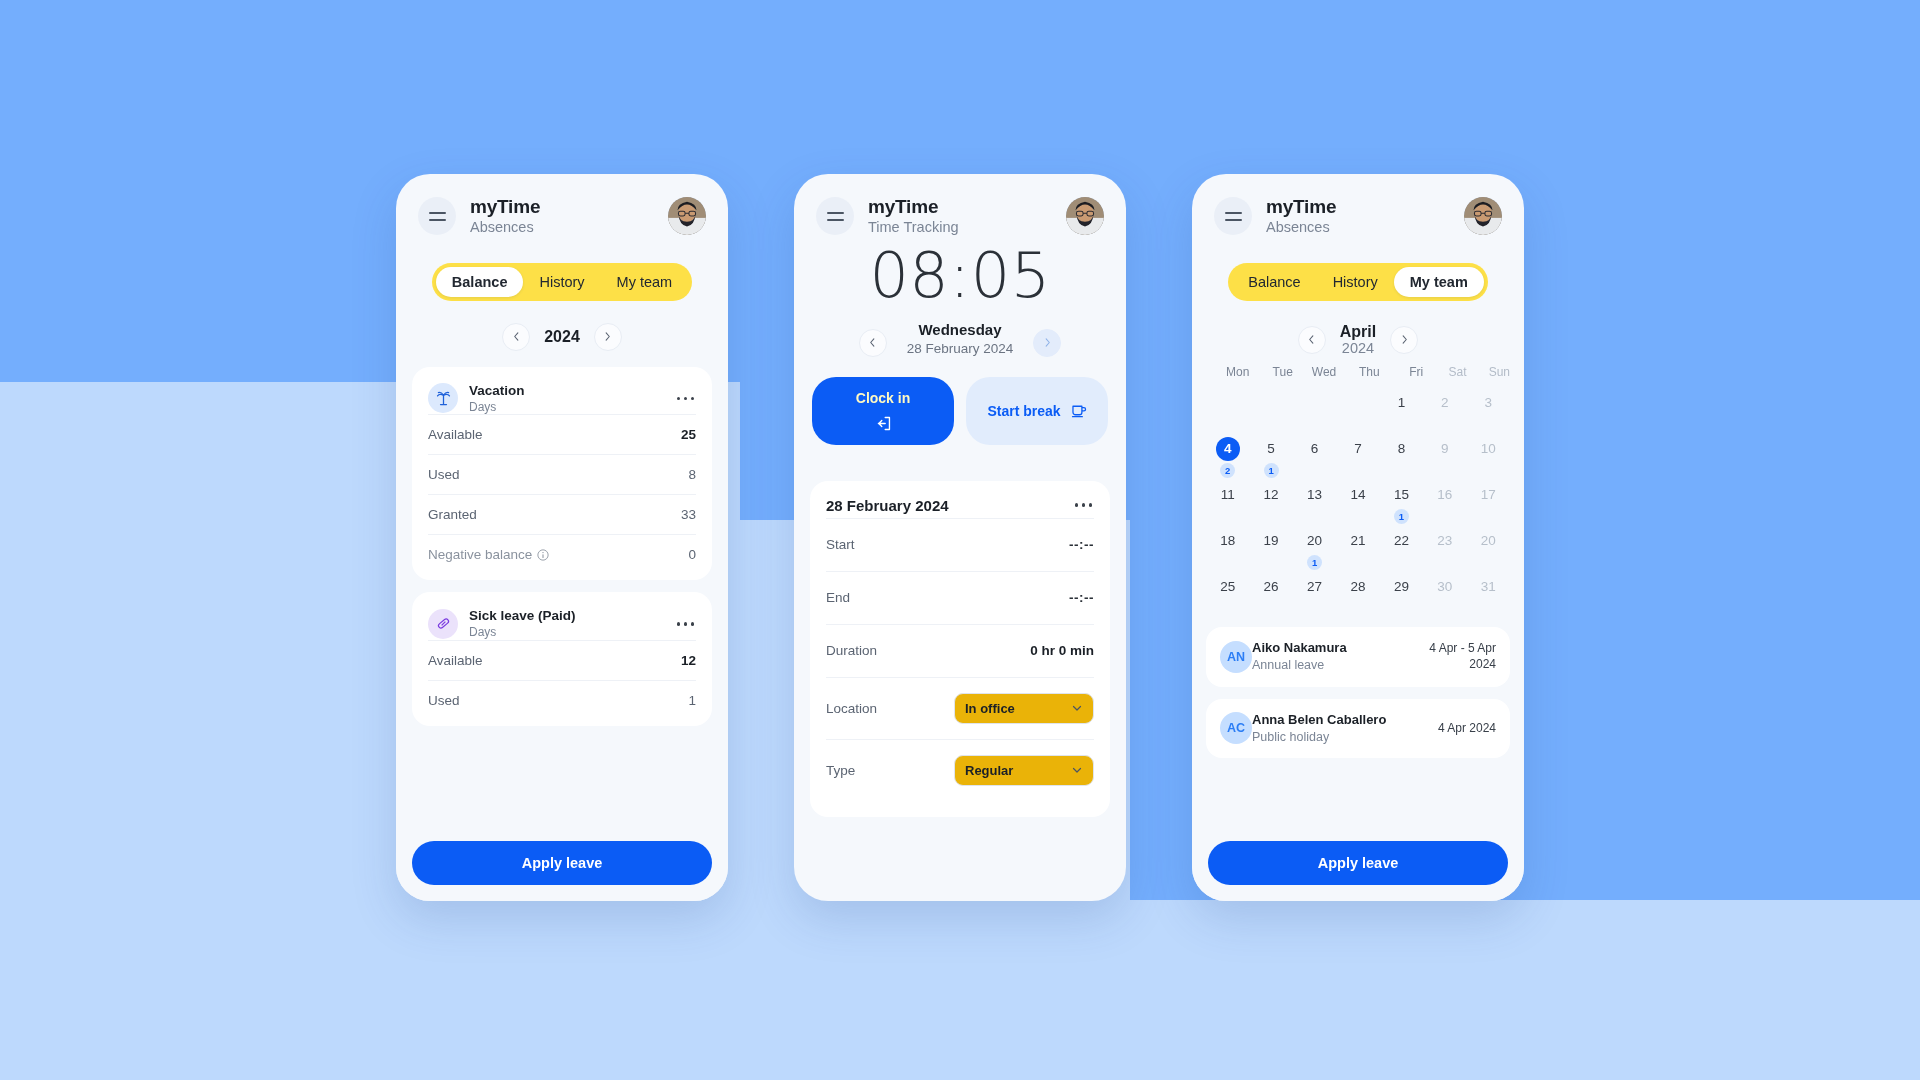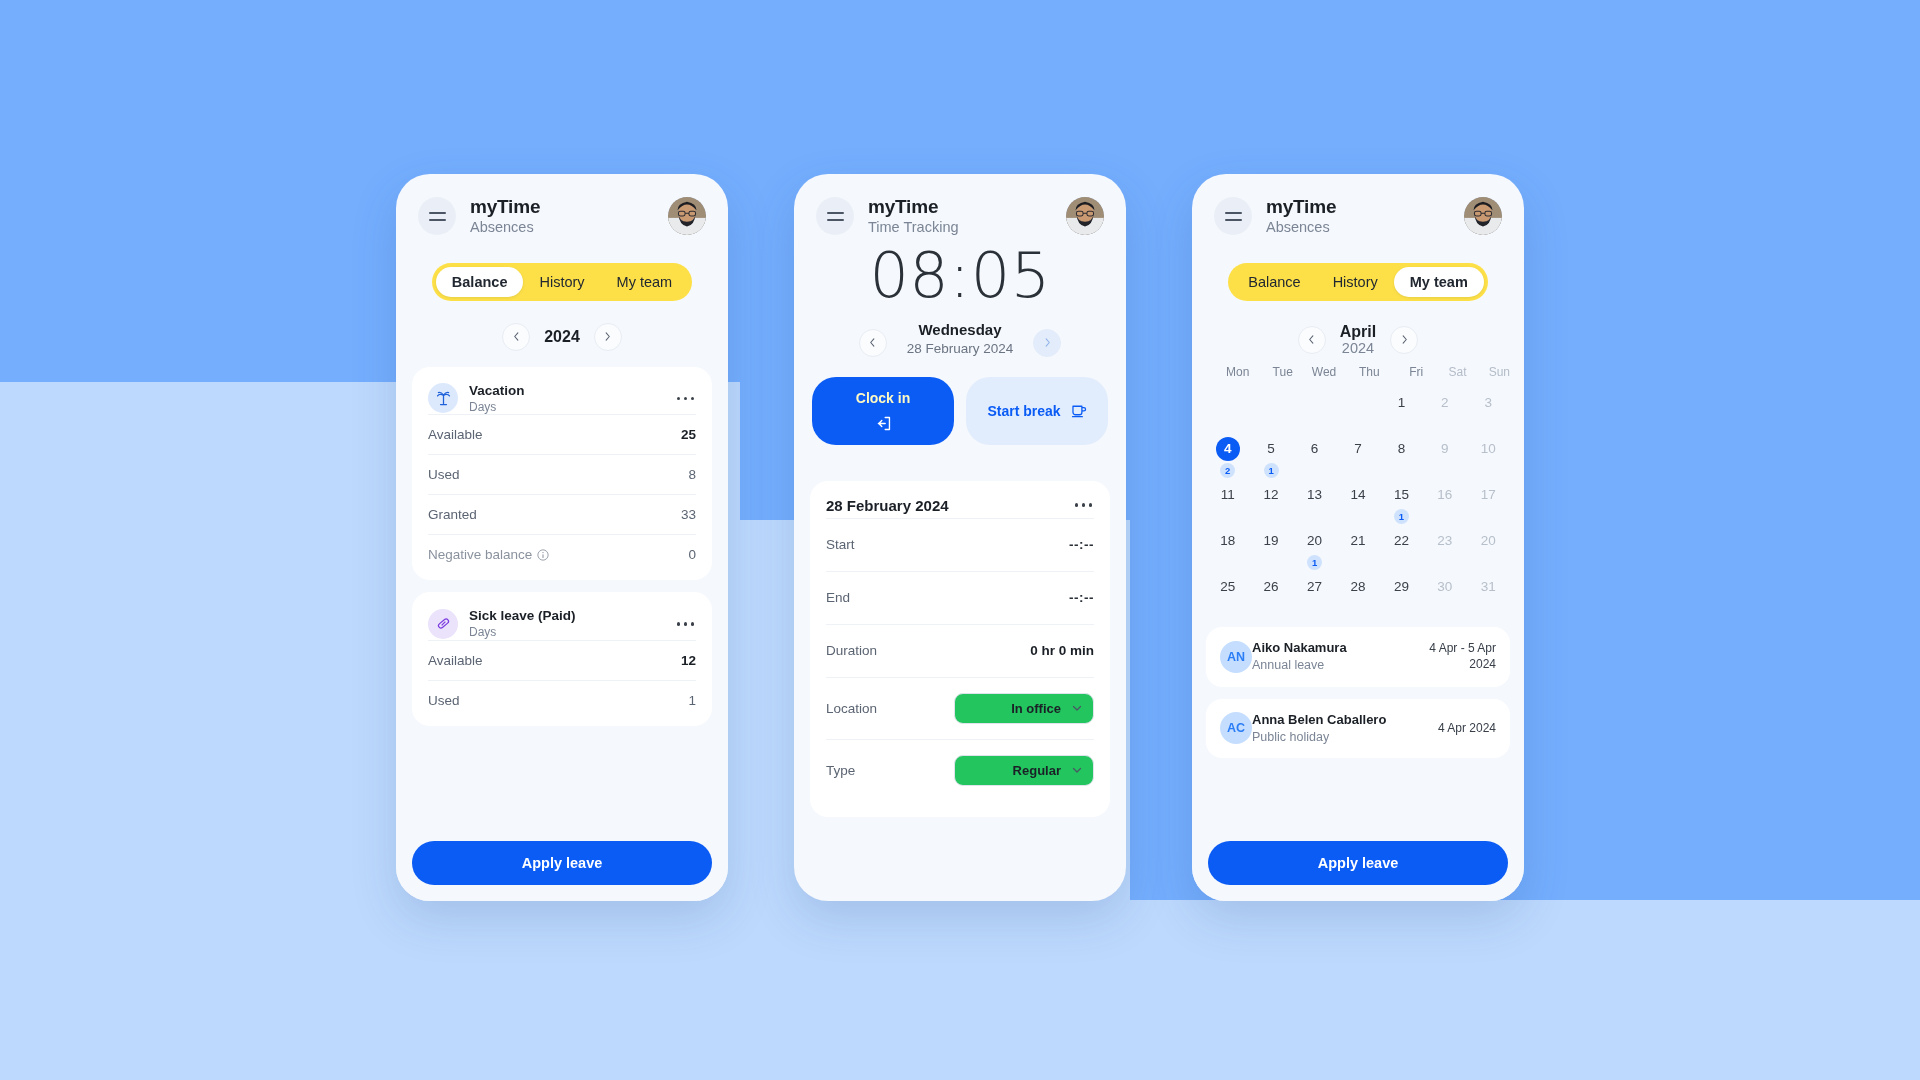--- a/index.html
+++ b/index.html
@@ -132,22 +132,22 @@
   .entry-row{
     display:flex;align-items:center;justify-content:space-between;
     border-top:1px solid #eef1f6;padding:15px 0;font-size:13.5px;min-height:22px;
   }
   .entry-row:first-of-type{border-top:none;}
   .entry-label{color:#5b6472;}
   .entry-val{color:#1b2027;font-weight:700;}
   .entry-val.placeholder{color:#2b3138;font-weight:700;letter-spacing:.5px;}
   .select{
     border:1px solid #dfe4ec;border-radius:9px;padding:7px 10px;min-width:118px;
-    display:flex;align-items:center;justify-content:flex-end;gap:10px;
-    font-size:13px;font-weight:700;color:#1b2027;cursor:pointer;background:#22c55e;
+    display:flex;align-items:center;justify-content:space-between;gap:10px;
+    font-size:13px;font-weight:700;color:#1b2027;cursor:pointer;background:#eab308;
   }
   .select svg{width:12px;height:12px;flex:0 0 auto;}
 
   
   .cal{padding:2px 14px 0 14px;flex:0 0 auto;}
   .cal-grid{display:grid;grid-template-columns:repeat(7,1fr);}
   .cal-dow{
     text-align:right;font-size:12px;color:#7b8595;padding:6px 0 10px 0;
   }
   .cal-dow.we{color:#b3bcc8;}

